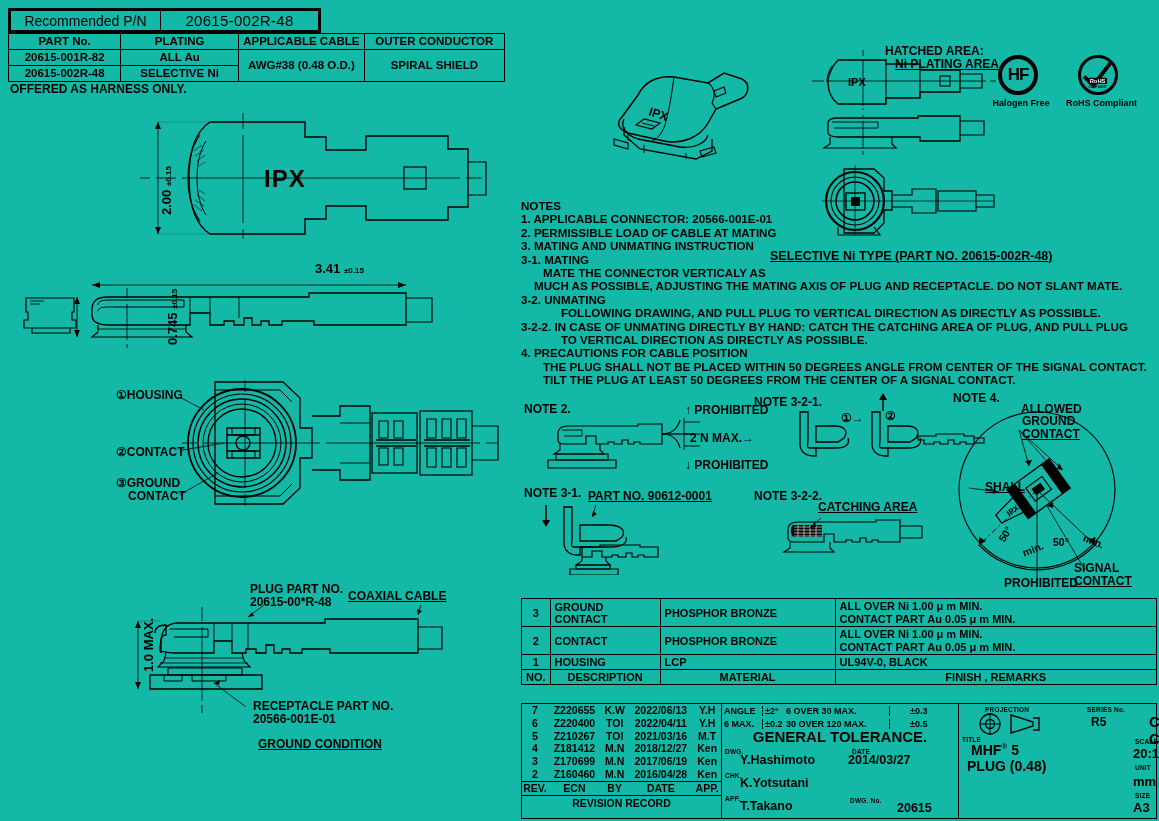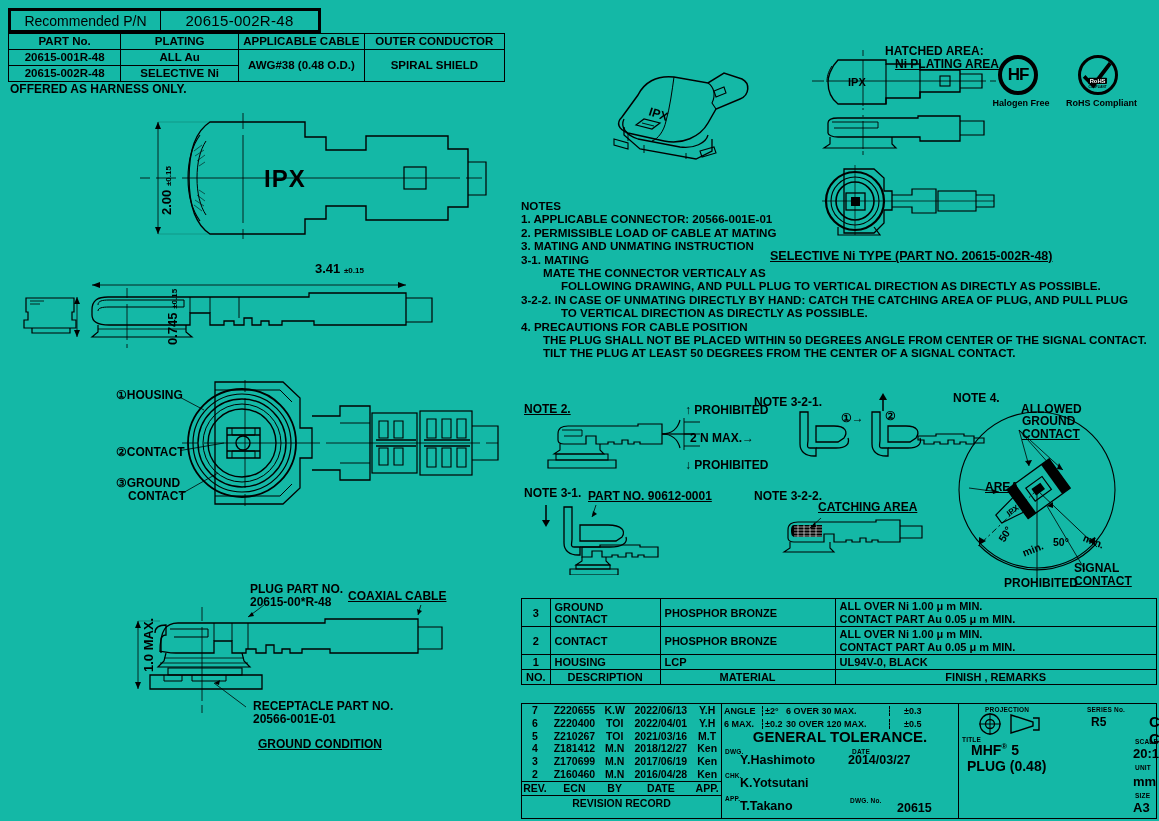--- a/index.html
+++ b/index.html
@@ -120,21 +120,21 @@
     border-top: 1px solid #000; line-height: 14px;
   }
 
   #tb-mid { width: 237px; border-right: 1px solid #000; position: relative; }
   #tb-right { flex: 1; position: relative; }
 
   .tol-row { display: flex; font-size: 9px; font-weight: bold; height: 13px; align-items: center; }
   .tol-a { width: 40px; padding-left: 2px; }
   .tol-b { width: 24px; border-left: 1px dashed #000; padding-left: 2px; }
   .tol-c { width: 103px; }
-  .tol-d { width: 28px; border-left: 1px dashed #000; padding-left: 14px; text-align: right; }
+  .tol-d { width: 28px; border-left: 1px dashed #000; padding-left: 20px; text-align: right; }
 
   .tinylbl { font-size: 6.5px; font-weight: bold; letter-spacing:.2px; }
   .hf-circle {
     width: 40px; height: 40px; border-radius: 50%;
     border: 4px solid #000;
     display: flex; align-items: center; justify-content: center;
     font-size: 17px; font-weight: bold; letter-spacing: -1px;
   }
   .rohs-circle {
     width: 40px; height: 40px; border-radius: 50%;
@@ -162,21 +162,21 @@
 
   <table class="abs" id="part-table">
     <tbody>
         <tr>
       <th class="col-pn">PART No.</th>
       <th class="col-plate">PLATING</th>
       <th class="col-cable">APPLICABLE CABLE</th>
       <th class="col-outer">OUTER CONDUCTOR</th>
     </tr>
     <tr>
-      <td>20615-001R-48</td>
+      <td>20615-001R-82</td>
       <td>ALL Au</td>
       <td rowspan="2">AWG#38 (0.48 O.D.)</td>
       <td rowspan="2">SPIRAL SHIELD</td>
     </tr>
     <tr>
       <td>20615-002R-48</td>
       <td>SELECTIVE Ni</td>
     </tr>
   </tbody>
     </table>
@@ -467,29 +467,31 @@
     <div class="logo-cap" style="margin-left:-12px;">RoHS Compliant</div>
   </div>
 
   <div class="abs" id="notes">
     <div>NOTES</div>
     <div>1. APPLICABLE CONNECTOR: 20566-001E-01</div>
     <div>2. PERMISSIBLE LOAD OF CABLE AT MATING</div>
     <div>3. MATING AND UNMATING INSTRUCTION</div>
     <div>3-1. MATING</div>
     <div class="ind1">MATE THE CONNECTOR VERTICALY AS</div>
+    <div class="ind2">MUCH AS POSSIBLE, ADJUSTING THE MATING AXIS OF PLUG AND RECEPTACLE. DO NOT SLANT MATE.</div>
+    <div>3-2. UNMATING</div>
     <div class="ind3">FOLLOWING DRAWING, AND PULL PLUG TO VERTICAL DIRECTION AS DIRECTLY AS POSSIBLE.</div>
     <div>3-2-2. IN CASE OF UNMATING DIRECTLY BY HAND: CATCH THE CATCHING AREA OF PLUG, AND PULL PLUG</div>
     <div class="ind3">TO VERTICAL DIRECTION AS DIRECTLY AS POSSIBLE.</div>
     <div>4. PRECAUTIONS FOR CABLE POSITION</div>
     <div class="ind1">THE PLUG SHALL NOT BE PLACED WITHIN 50 DEGREES ANGLE FROM CENTER OF THE SIGNAL CONTACT.</div>
     <div class="ind1">TILT THE PLUG AT LEAST 50 DEGREES FROM THE CENTER OF A SIGNAL CONTACT.</div>
   </div>
 
-  <div class="abs lbl" style="left:524px; top:403px;text-decoration:underline;">NOTE 2.</div>
+  <div class="abs lbl" style="left:524px; top:403px;">NOTE 2.</div>
   <div class="abs" style="left:538px; top:418px;">
     <svg width="190" height="62" viewBox="0 0 190 62">
       <path class="ln" d="M20 16 C20 10 24 8 30 8 L100 8 L100 6 L124 6 L124 26 L102 26 L102 24 L96 24
                           L96 26 L90 26 L90 22 L84 22 L84 26 L76 26 L76 24 L70 24 L70 26 L58 26
                           L58 18 L48 18 L48 26 L26 26 C22 26 20 24 20 22 Z" stroke-width="1.2"></path>
       <path class="ln" d="M24 12 L44 12 L44 18 L26 18" stroke-width="0.9"></path>
       <path class="ln" d="M22 26 L22 32 L16 36 L66 36 L62 32 L62 26" stroke-width="1.1"></path>
       <path class="ln" d="M18 36 L70 36 L70 42 L18 42 Z" stroke-width="1.1"></path>
       <path class="ln" d="M10 42 L78 42 L78 50 L10 50 Z" stroke-width="1.2"></path>
 
@@ -611,21 +613,21 @@
       <path d="M44 90 l-7 -3 l1 5 z" fill="#000"></path>
 
       <path class="ln" d="M130 168 L92 104" stroke-width="0.8"></path>
       <path d="M92 104 l6 2 l0 -6 z" fill="#000"></path>
     </svg>
   </div>
   <div class="abs lbl" style="left:1022px; top:415px;">
     <div>GROUND</div>
     <div class="u">CONTACT</div>
   </div>
-  <div class="abs lbl u" style="left:985px; top:481px;">AREA</div>
+  <div class="abs lbl u" style="left:985px; top:481px;">SHALL</div>
   <div class="abs lbl-sm" style="left:997px; top:528px; transform:rotate(-58deg);">50°</div>
   <div class="abs lbl-sm" style="left:1022px; top:543px; transform:rotate(-22deg);">min.</div>
   <div class="abs lbl-sm" style="left:1053px; top:536px;">50°</div>
   <div class="abs lbl-sm" style="left:1083px; top:535px; transform:rotate(22deg);">min.</div>
   <div class="abs lbl" style="left:1004px; top:577px;">PROHIBITED</div>
   <div class="abs lbl" style="left:1074px; top:562px;">
     <div>SIGNAL</div>
     <div class="u">CONTACT</div>
   </div>
 
@@ -673,21 +675,21 @@
           <td class="r-rev">7</td>
           <td class="r-ecn">Z220655</td>
           <td class="r-by">K.W</td>
           <td class="r-dt">2022/06/13</td>
           <td class="r-ap">Y.H</td>
         </tr>
         <tr>
           <td class="r-rev">6</td>
           <td class="r-ecn">Z220400</td>
           <td class="r-by">TOI</td>
-          <td class="r-dt">2022/04/01</td>
+          <td class="r-dt">2022/04/11</td>
           <td class="r-ap">Y.H</td>
         </tr>
         <tr>
           <td class="r-rev">5</td>
           <td class="r-ecn">Z210267</td>
           <td class="r-by">TOI</td>
           <td class="r-dt">2021/03/16</td>
           <td class="r-ap">M.T</td>
         </tr>
         <tr>

